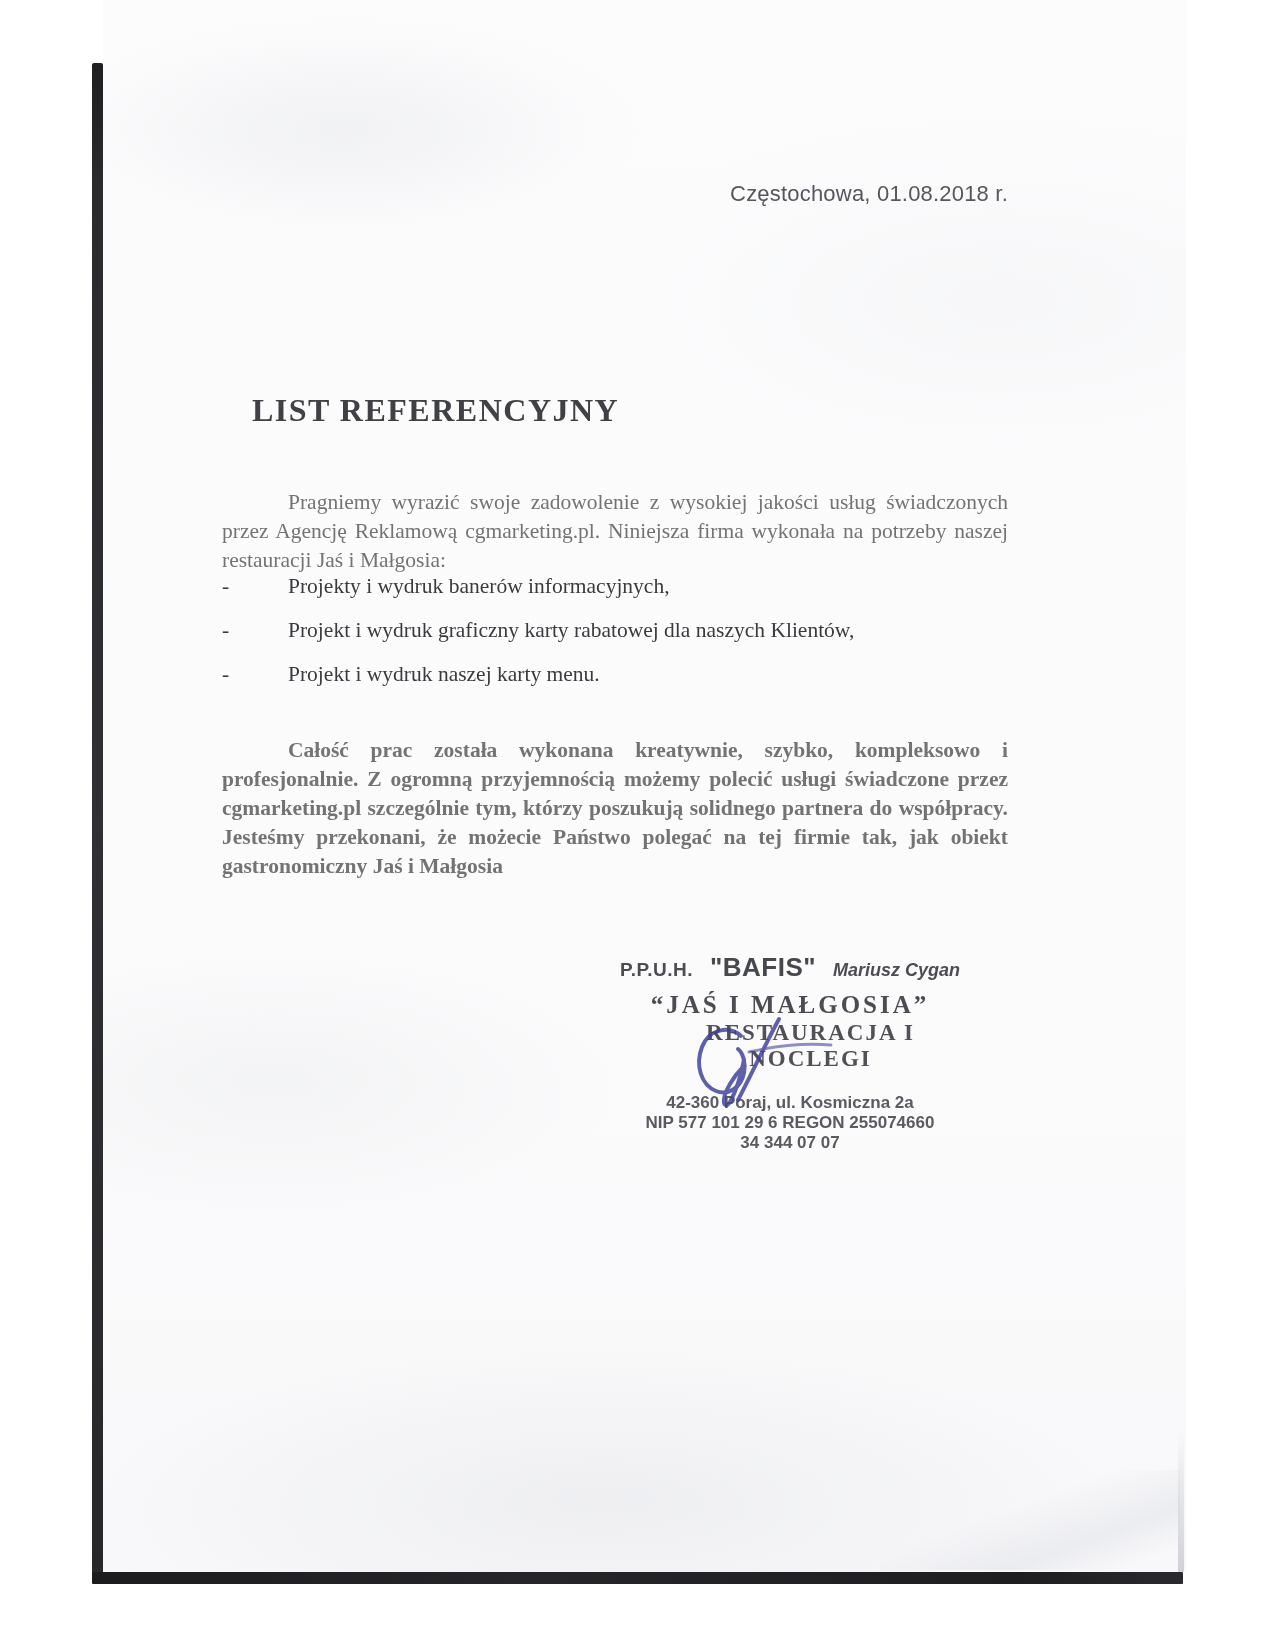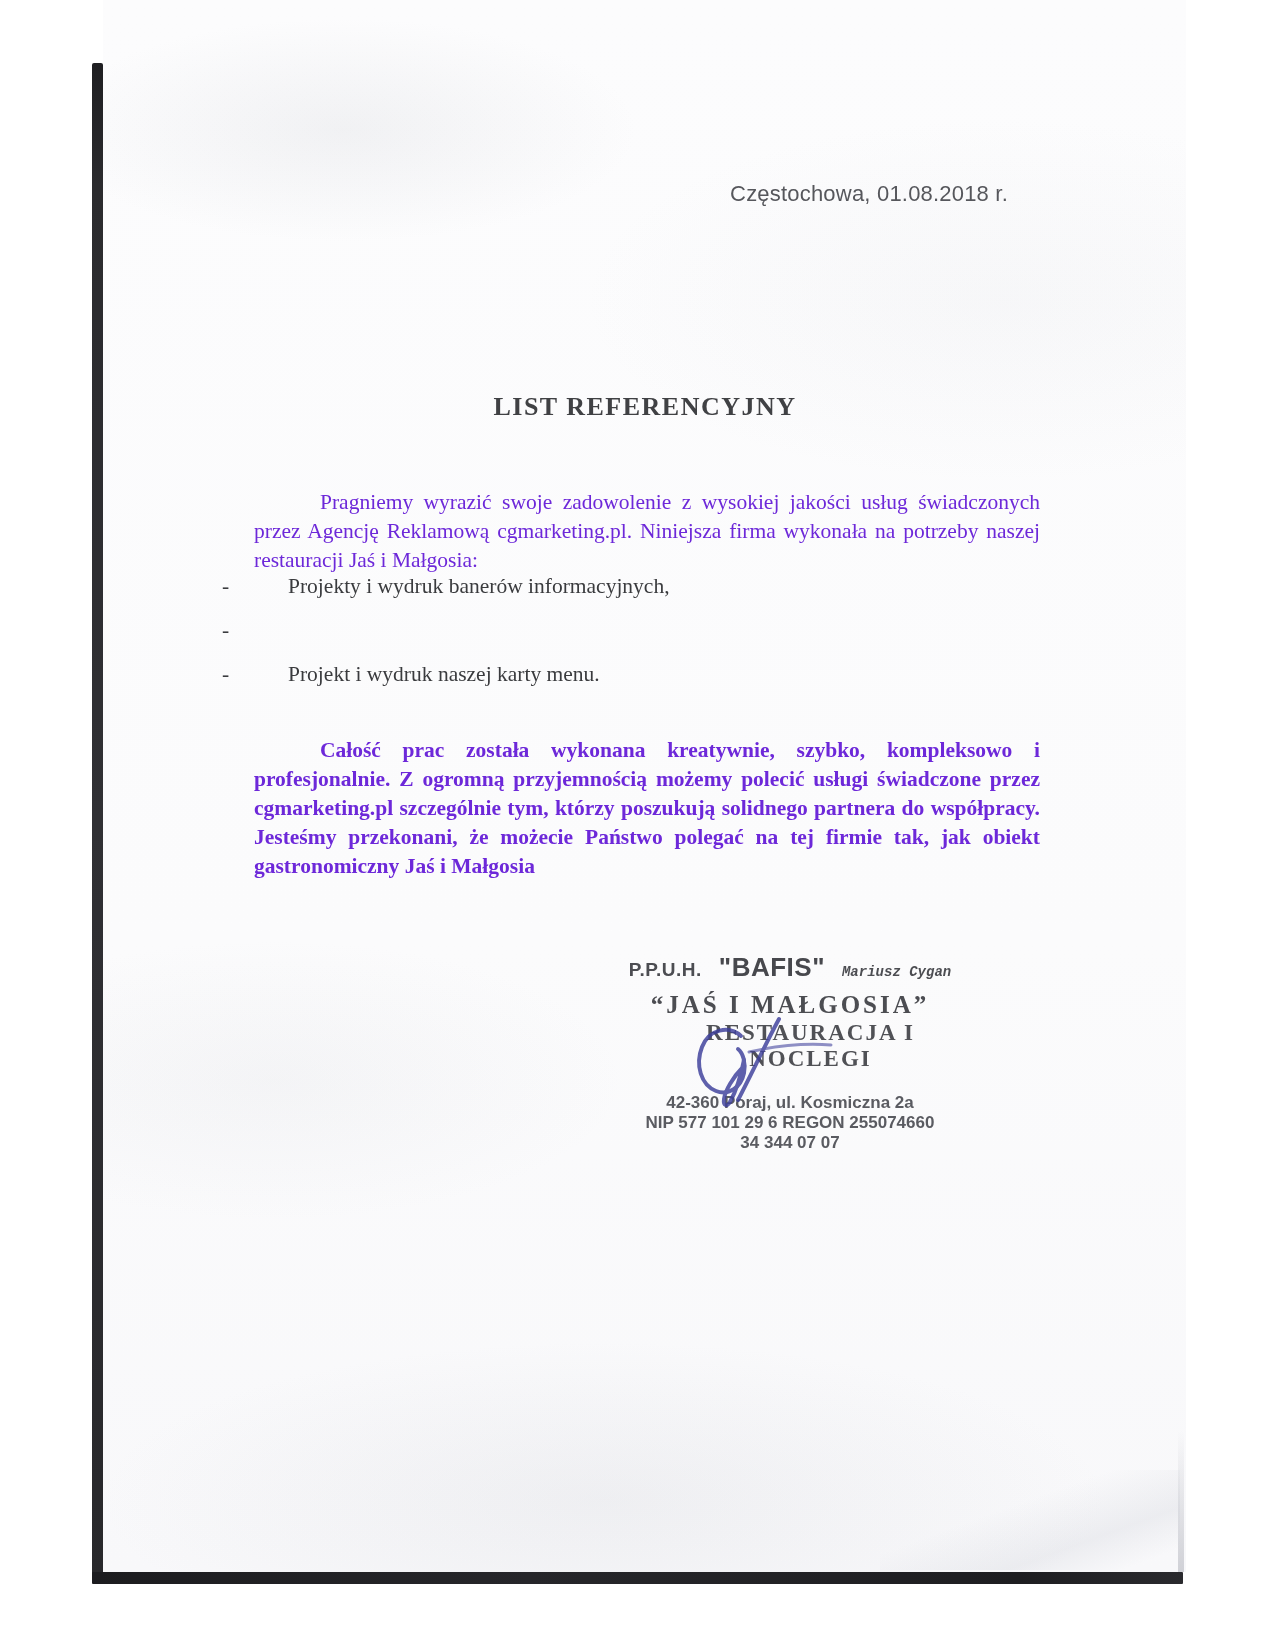--- a/index.html
+++ b/index.html
@@ -46,30 +46,28 @@
     font-family:"Liberation Sans","DejaVu Sans",sans-serif;
     font-size:22px;color:#56575c;letter-spacing:.2px;
   }
   .sender{
     position:absolute;left:222px;top:225px;
     font-family:"Liberation Sans","DejaVu Sans",sans-serif;
     font-size:22px;font-weight:600;color:#4a4b4f;line-height:31px;
   }
   .doc-title{
     position:absolute;left:252px;top:392px;width:786px;
-    text-align:center;
-    font-size:26px;font-weight:700;color:#404144;
+    font-size:32px;font-weight:700;color:#404144;
     letter-spacing:1.5px;
   }
   .para{
     position:absolute;left:222px;width:786px;
     font-size:21.5px;line-height:29px;
     text-align:justify;text-indent:66px;
-    color:#6d28d9;
-    margin-left:32px;
+    color:#737373;
   }
   .para-1{top:488px;}
   .para-2{top:736px;font-weight:bold;}
   .bullet-row{
     position:absolute;left:222px;width:786px;
     display:flex;align-items:baseline;
     font-size:21.5px;color:#3a3b3e;
   }
   .bullet-marker{width:66px;flex:0 0 66px;}
   .b1{top:574px;} .b2{top:618px;} .b3{top:662px;}
@@ -84,22 +82,22 @@
   }
   .stamp-prefix{
     font-family:"Liberation Sans","DejaVu Sans",sans-serif;
     font-weight:700;font-size:19px;letter-spacing:.5px;color:#4c4d52;
   }
   .stamp-name{
     font-family:"Liberation Sans","DejaVu Sans",sans-serif;
     font-weight:700;font-size:26px;letter-spacing:.5px;color:#47484d;
   }
   .stamp-owner{
-    font-family:Liberation Mono, monospace;
-    font-weight:700;font-style:italic;font-size:14px;color:#4c4d52;
+    font-family:Liberation Sans, sans-serif;
+    font-weight:700;font-style:italic;font-size:18px;color:#4c4d52;
   }
   .stamp-brand{
     margin-top:8px;
     font-size:25px;font-weight:700;letter-spacing:3px;color:#4c4d52;
   }
   .stamp-type{
     margin-top:1px;
     font-size:23px;font-weight:700;letter-spacing:2px;color:#505156;margin-left:41px;
   }
   .stamp-small{
@@ -126,20 +124,21 @@
   <div class="doc-title">LIST REFERENCYJNY</div>
 
   <div class="para para-1">Pragniemy wyrazić swoje zadowolenie z wysokiej jakości usług świadczonych przez Agencję Reklamową cgmarketing.pl. Niniejsza firma wykonała na potrzeby naszej restauracji Jaś i Małgosia:</div>
 
   <div class="bullet-row b1">
     <span class="bullet-marker">-</span>
     <span>Projekty i wydruk banerów informacyjnych,</span>
   </div>
   <div class="bullet-row b2">
     <span class="bullet-marker">-</span>
+    <span>Projekt i wydruk graficzny karty rabatowej dla naszych Klientów,</span>
   </div>
   <div class="bullet-row b3">
     <span class="bullet-marker">-</span>
     <span>Projekt i wydruk naszej karty menu.</span>
   </div>
 
   <div class="para para-2">Całość prac została wykonana kreatywnie, szybko, kompleksowo i profesjonalnie. Z ogromną przyjemnością możemy polecić usługi świadczone przez cgmarketing.pl szczególnie tym, którzy poszukują solidnego partnera do współpracy. Jesteśmy przekonani, że możecie Państwo polegać na tej firmie tak, jak obiekt gastronomiczny Jaś i Małgosia</div>
 
   <div class="stamp">
     <div class="stamp-line1">

